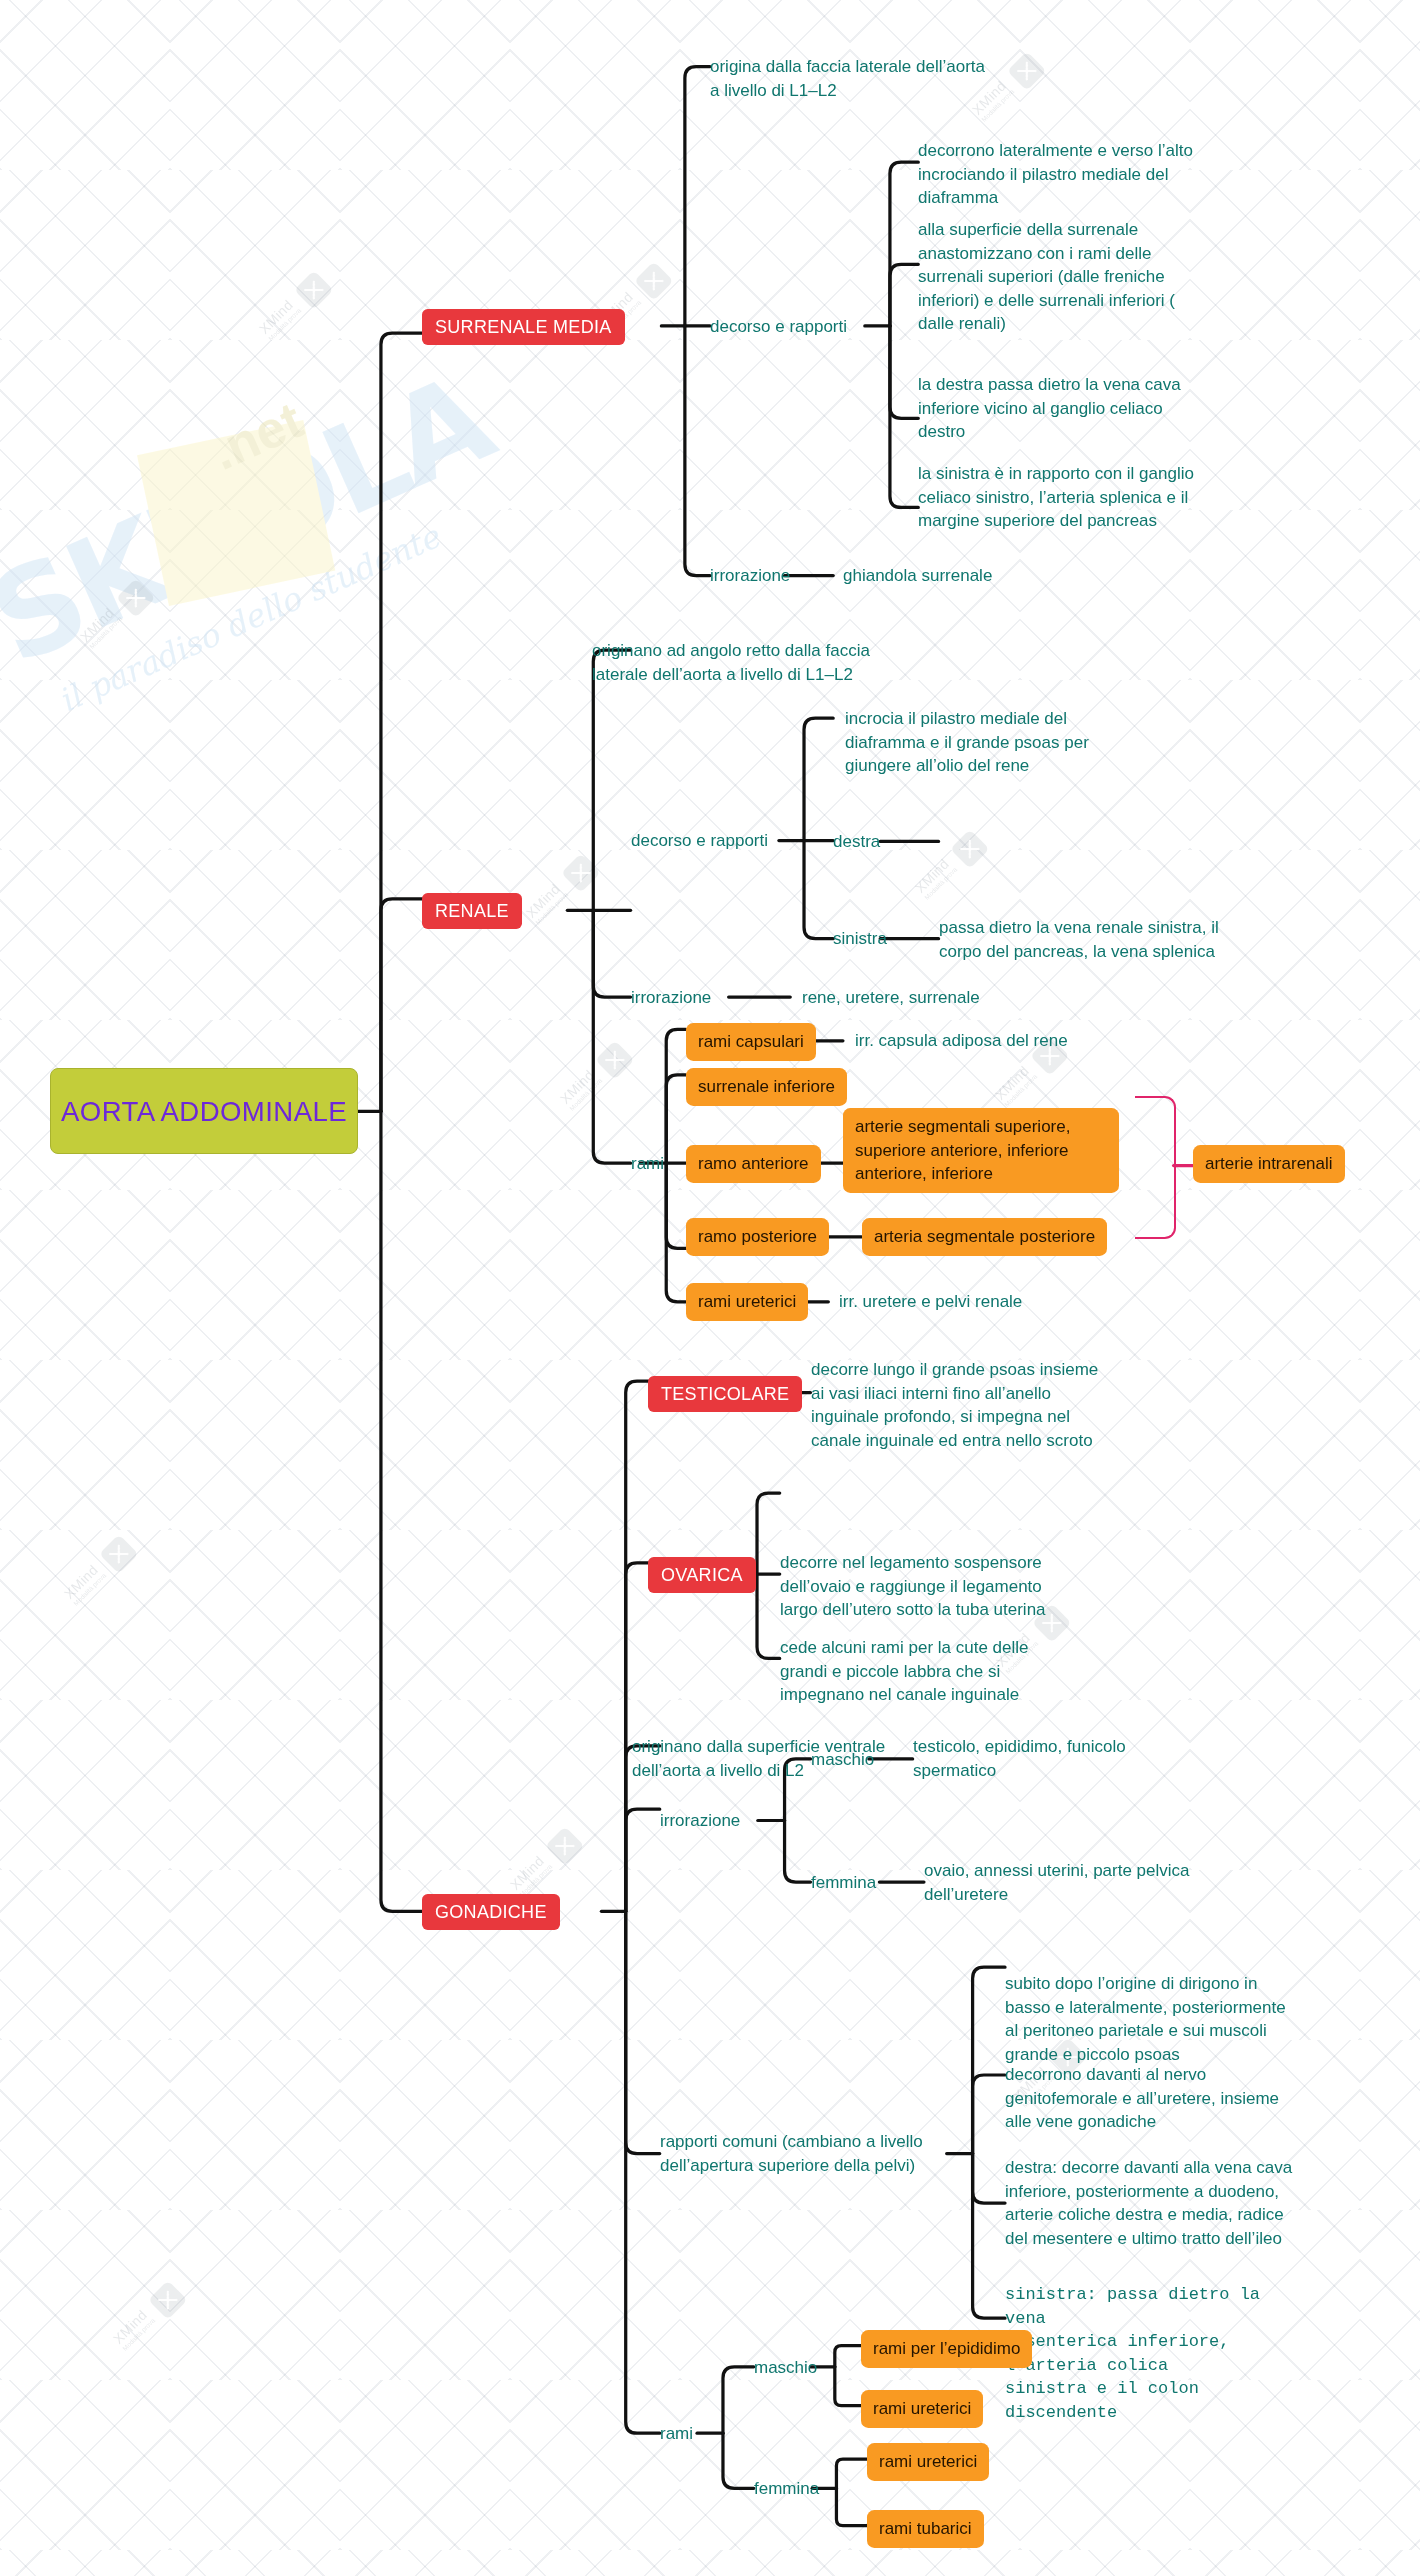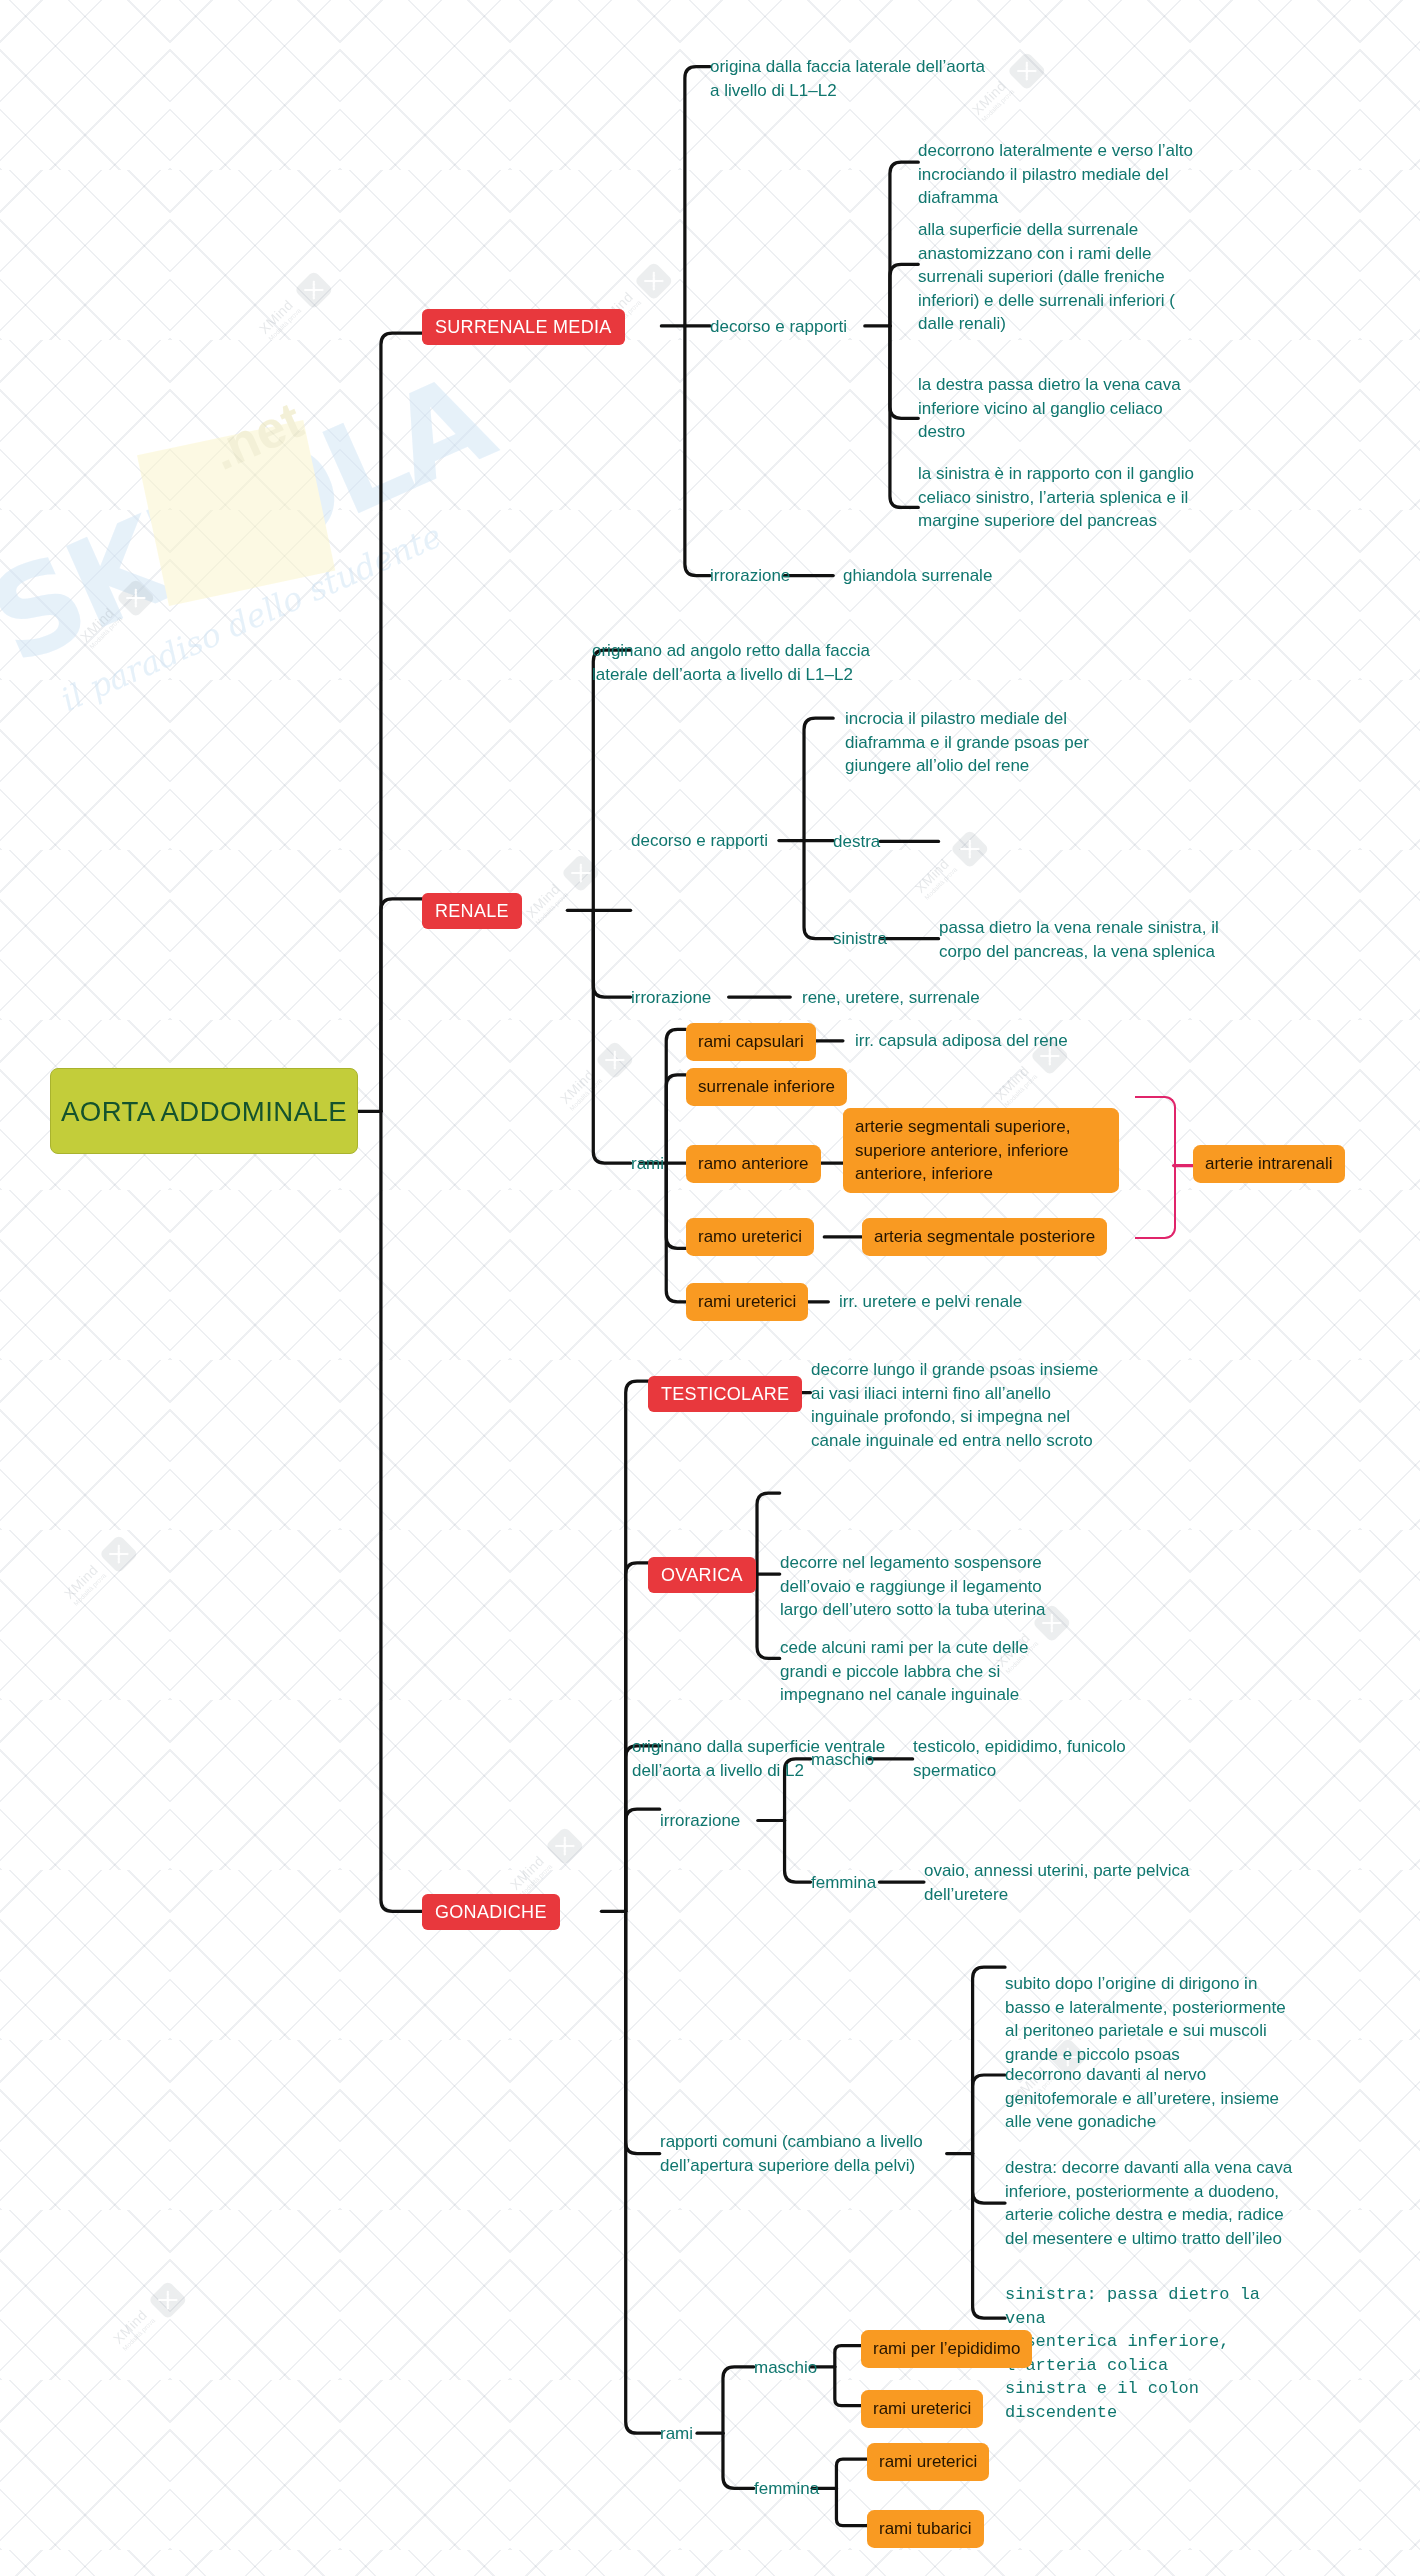--- a/index.html
+++ b/index.html
@@ -36,21 +36,21 @@
   
   #map{position:absolute;inset:0;z-index:2;}
   svg#wires{position:absolute;left:0;top:0;width:1420px;height:2576px;
             z-index:2;pointer-events:none;}
 
   .node{position:absolute;z-index:3;box-sizing:border-box;}
 
   .txt{font-size:17px;line-height:23.5px;color:#0f766e;white-space:pre-line;}
 
   .root{background:#c3cd3a;border:0.8px solid #a9b32e;border-radius:8px;
-        color:#14532d;font-size:27.6px;line-height:35px;text-align:center;
+        color:#6d28d9;font-size:27.6px;line-height:35px;text-align:center;
         display:flex;align-items:center;justify-content:center;
         padding:11.3px 8px;letter-spacing:0.4px;}
 
   .pill{background:#e8383d;color:#fff;border-radius:5.7px;
         font-size:18px;line-height:18px;padding:9px 13px;white-space:nowrap;
         display:inline-block;letter-spacing:0.3px;}
 
   .obox{background:#f99a22;color:#241400;border-radius:7.3px;
         font-size:17px;line-height:23.5px;padding:7.3px 12px;
         box-sizing:border-box;}
@@ -243,21 +243,21 @@
 <div class="node obox" style="left:686px;top:1023px;">rami capsulari</div>
 <div class="node txt" style="left:855px;top:1029px;">irr. capsula adiposa del rene</div>
 
 <div class="node obox" style="left:686px;top:1068px;">surrenale inferiore</div>
 
 <div class="node obox" style="left:686px;top:1145px;">ramo anteriore</div>
 <div class="node obox" style="left:843px;top:1108px;width:276px;">arterie segmentali superiore,
 superiore anteriore, inferiore
 anteriore, inferiore</div>
 
-<div class="node obox" style="left:686px;top:1218px;">ramo ureterici</div>
+<div class="node obox" style="left:686px;top:1218px;">ramo posteriore</div>
 <div class="node obox" style="left:862px;top:1218px;">arteria segmentale posteriore</div>
 
 <div class="node obox" style="left:686px;top:1283px;">rami ureterici</div>
 <div class="node txt" style="left:839px;top:1290px;">irr. uretere e pelvi renale</div>
 
 <div class="boundary" style="left:1135px;top:1096px;width:39px;height:139px;"></div>
 <div class="node obox" style="left:1193px;top:1145px;">arterie intrarenali</div>
 
 <div class="node pill" style="left:422px;top:1894px;">GONADICHE</div>
 

